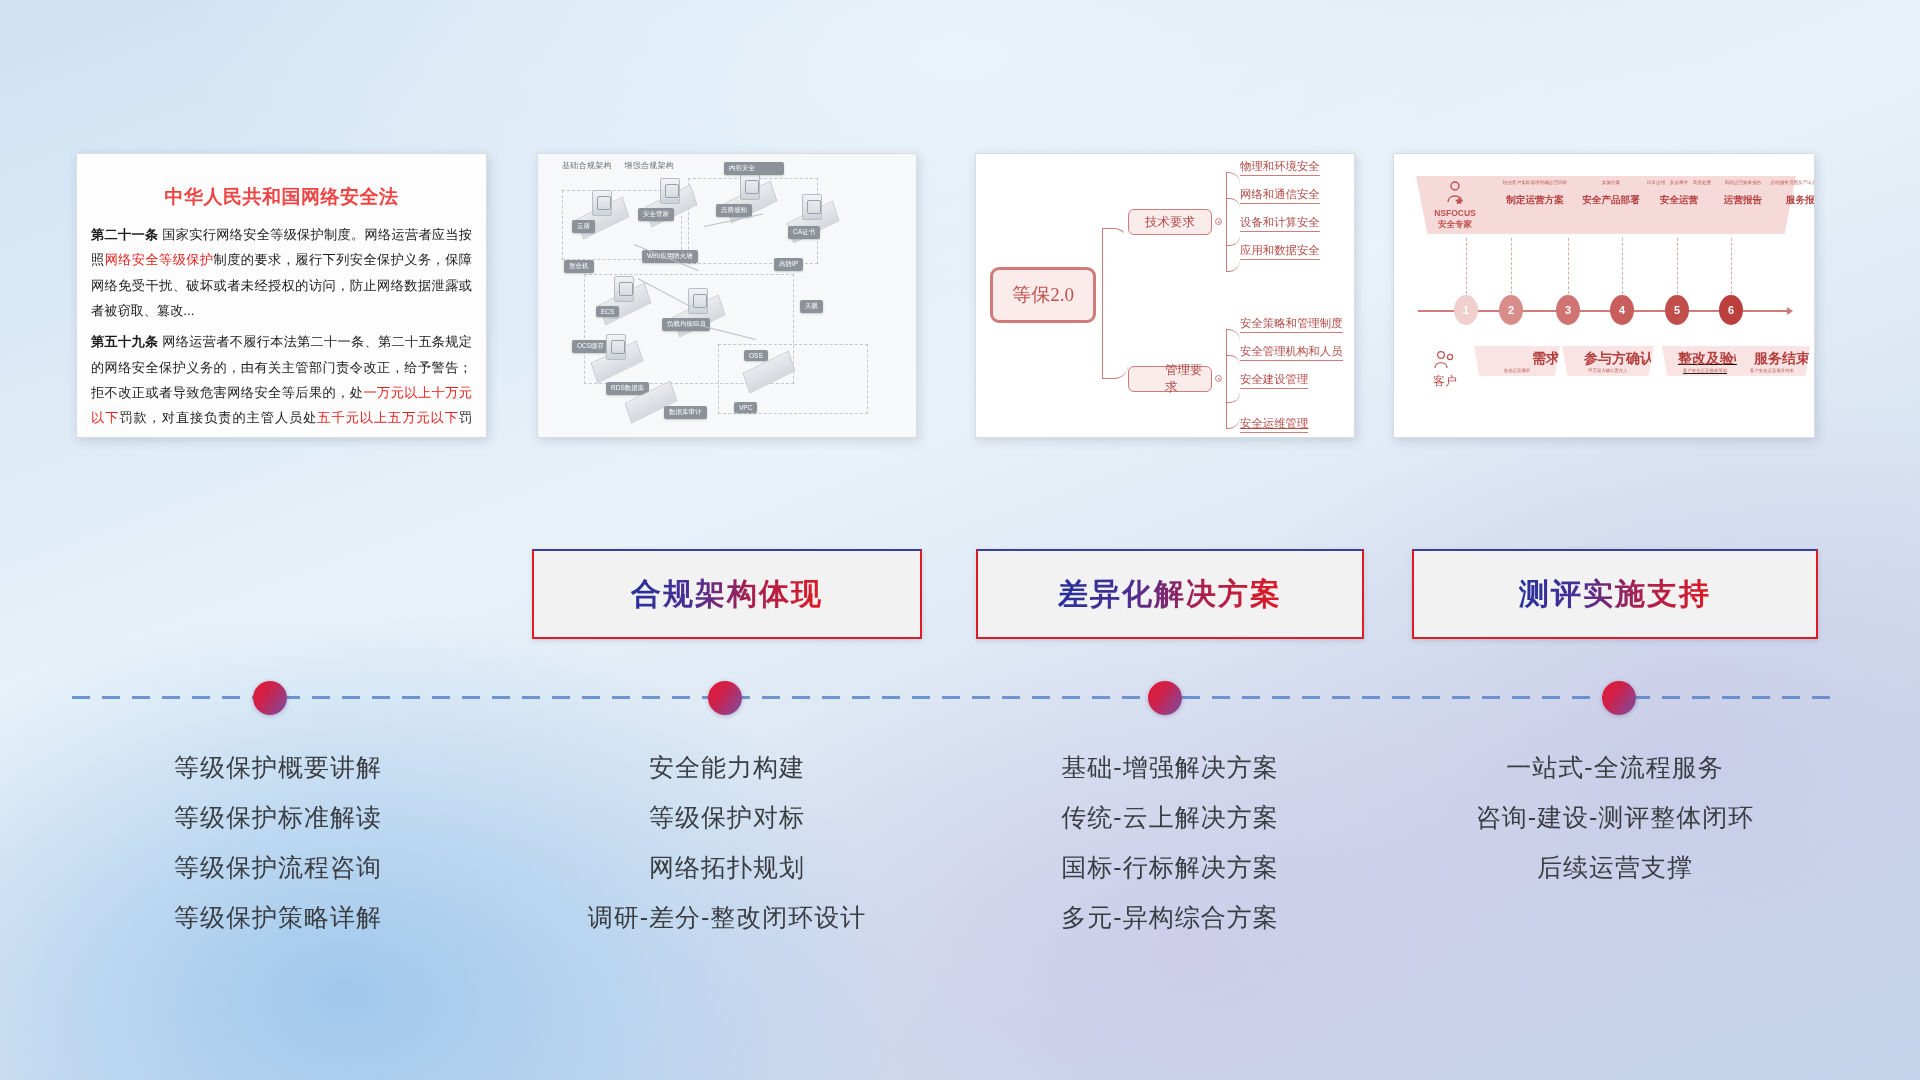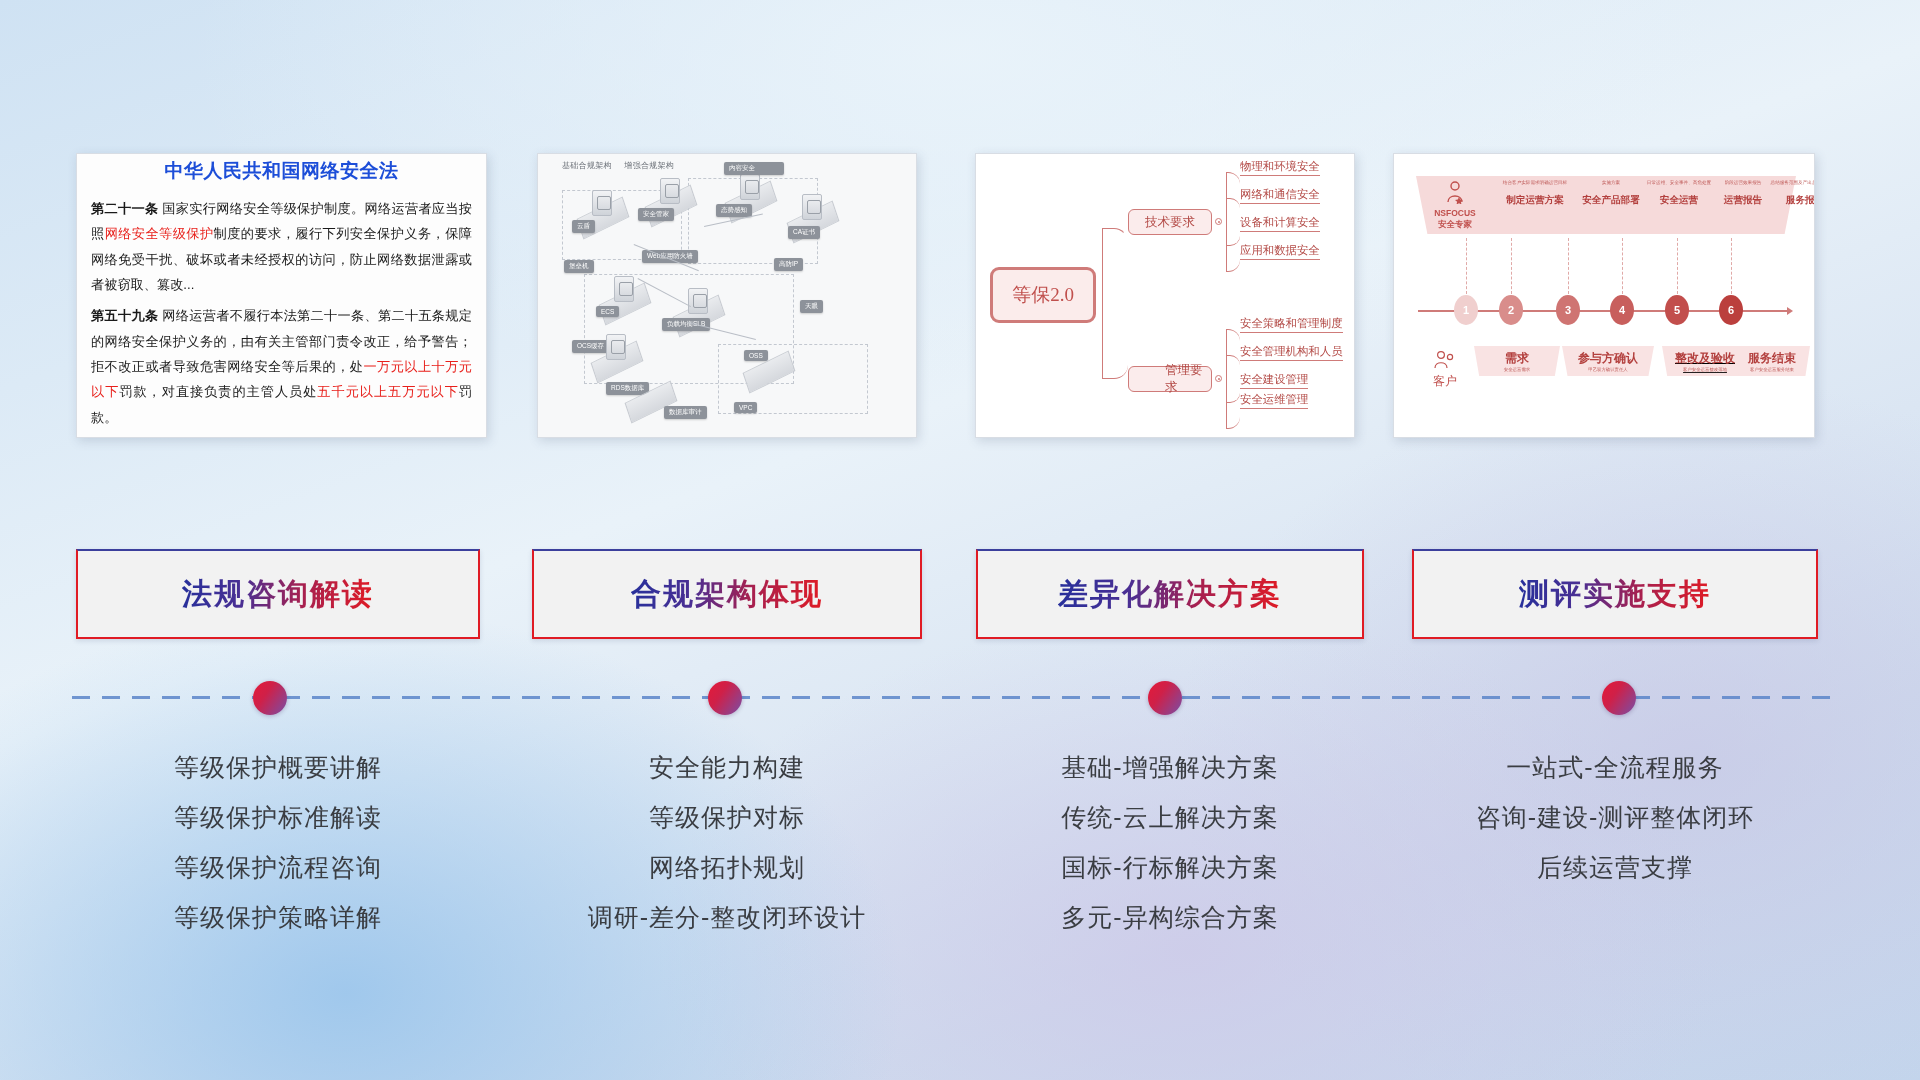--- a/index.html
+++ b/index.html
@@ -24,22 +24,22 @@
     box-shadow: 2px 3px 10px rgba(60,80,110,0.18);
     overflow: hidden;
   }
   .card-1 { left: 76px;   top: 153px; width: 411px; height: 285px; }
   .card-2 { left: 537px;  top: 153px; width: 380px; height: 285px; background:#fafafa; }
   .card-3 { left: 975px;  top: 153px; width: 380px; height: 285px; }
   .card-4 { left: 1393px; top: 153px; width: 422px; height: 285px; }
 
   
   .law-title {
-    text-align: center; font-weight: bold; font-size: 19px; color: #1d4ed8;
-    margin: 4px 0 12px 0; letter-spacing: .5px;
+    text-align: center; font-weight: bold; font-size: 19px; color: #ef4444;
+    margin: 30px 0 12px 0; letter-spacing: .5px;
   }
   .law-body { padding: 0 14px; font-size: 13.2px; line-height: 1.92; color: #1a1a1a; text-align: justify; }
   .law-body .art { font-weight: bold; }
   .law-body .hl { color: #e8201b; }
   .law-p { margin-bottom: 6px; }
 
   
   .arch { position: absolute; inset: 0; background: #f7f8f9; }
   .arch-tabs { position:absolute; top:6px; left:24px; font-size:8px; color:#6b7078; letter-spacing:.3px; }
   .arch-tabs span { margin-right:10px; }
@@ -105,21 +105,21 @@
   .nf-axis::after{ content:""; position:absolute; right:-5px; top:-3px; border-left:6px solid #cf7b79;
     border-top:4px solid transparent; border-bottom:4px solid transparent; }
   .nf-num {
     position:absolute; width:24px; height:30px; border-radius:50%;
     display:flex; align-items:center; justify-content:center;
     color:#fff; font-size:11px; font-weight:bold; top:141px;
   }
   .nf-tick { position:absolute; width:0; border-left:1px dashed #e0a9a7; }
   .nf-chip { position:absolute; background:#f9e3e3; height:30px;
     clip-path: polygon(0 0, 100% 0, 94% 100%, 6% 100%); }
-  .nf-chip .t{ font-size:12px; font-weight:bold; color:#b3403e; text-align:center; margin-top:4px;}
+  .nf-chip .t{ font-size:14px; font-weight:bold; color:#b3403e; text-align:right; margin-top:4px;}
   .nf-chip .s{ font-size:4.4px; color:#b3403e; text-align:center; opacity:.85; }
   .nf-person { position:absolute; color:#c0504d; font-size:12px; text-align:center; }
 
   
   .pill {
     position: absolute; top: 549px; height: 90px;
     background: #f2f2f2;
     border: 2px solid #e01b24;
     border-top-color: #3b3f9c;
     display: flex; align-items: center; justify-content: center;
@@ -267,21 +267,21 @@
       <div class="mm-leaf" style="left:264px;top:89px;">应用和数据安全</div>
 
       <div class="mm-conn" style="left:250px;top:175px;width:14px;height:50px;border-top:1.4px solid #cf7b79;border-top-right-radius:12px;"></div>
       <div class="mm-conn" style="left:250px;top:201px;width:14px;height:24px;border-top:1.4px solid #cf7b79;border-top-right-radius:10px;"></div>
       <div class="mm-conn" style="left:250px;top:225px;width:14px;height:24px;border-bottom:1.4px solid #cf7b79;border-bottom-right-radius:10px;"></div>
       <div class="mm-conn" style="left:250px;top:225px;width:14px;height:50px;border-bottom:1.4px solid #cf7b79;border-bottom-right-radius:12px;"></div>
 
       <div class="mm-leaf" style="left:264px;top:162px;">安全策略和管理制度</div>
       <div class="mm-leaf" style="left:264px;top:190px;">安全管理机构和人员</div>
       <div class="mm-leaf" style="left:264px;top:218px;">安全建设管理</div>
-      <div class="mm-leaf" style="left:264px;top:238px;">安全运维管理</div>
+      <div class="mm-leaf" style="left:264px;top:262px;text-decoration:underline;">安全运维管理</div>
     </div>
   </div>
 
   <div class="card card-4">
     <div class="nf">
       <div class="nf-banner"></div>
 
       <div class="nf-badge">
         <svg width="26" height="24" viewBox="0 0 26 24">
           <circle cx="13" cy="6" r="4" fill="none" stroke="#c0504d" stroke-width="1.4"></circle>
@@ -350,23 +350,20 @@
         <div class="t">整改及验收</div>
         <div class="s">客户安全运营整改落地</div>
       </div>
       <div class="nf-chip" style="left:340px;top:192px;width:76px;">
         <div class="t">服务结束</div>
         <div class="s">客户安全运营服务结束</div>
       </div>
     </div>
   </div>
 
-  <div class="pill pill-1">
-    <span class="txt">法规咨询解读</span>
-  </div>
   <div class="pill pill-2">
     <span class="txt">合规架构体现</span>
   </div>
   <div class="pill pill-3">
     <span class="txt">差异化解决方案</span>
   </div>
   <div class="pill pill-4">
     <span class="txt">测评实施支持</span>
   </div>
 

